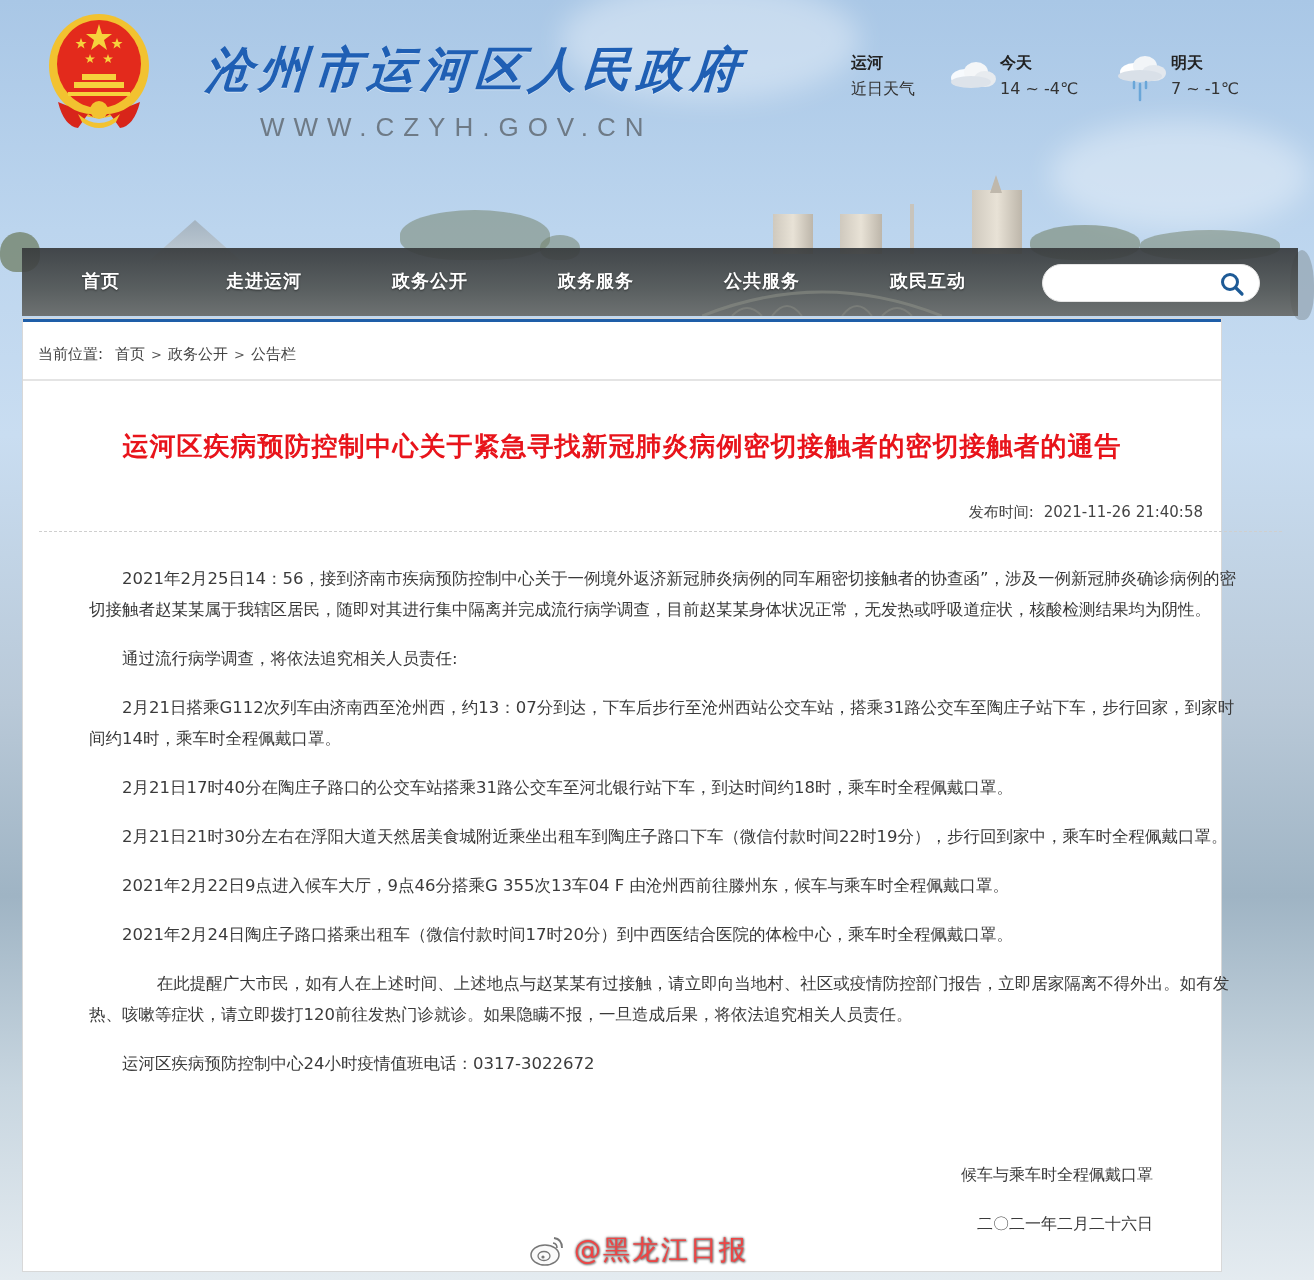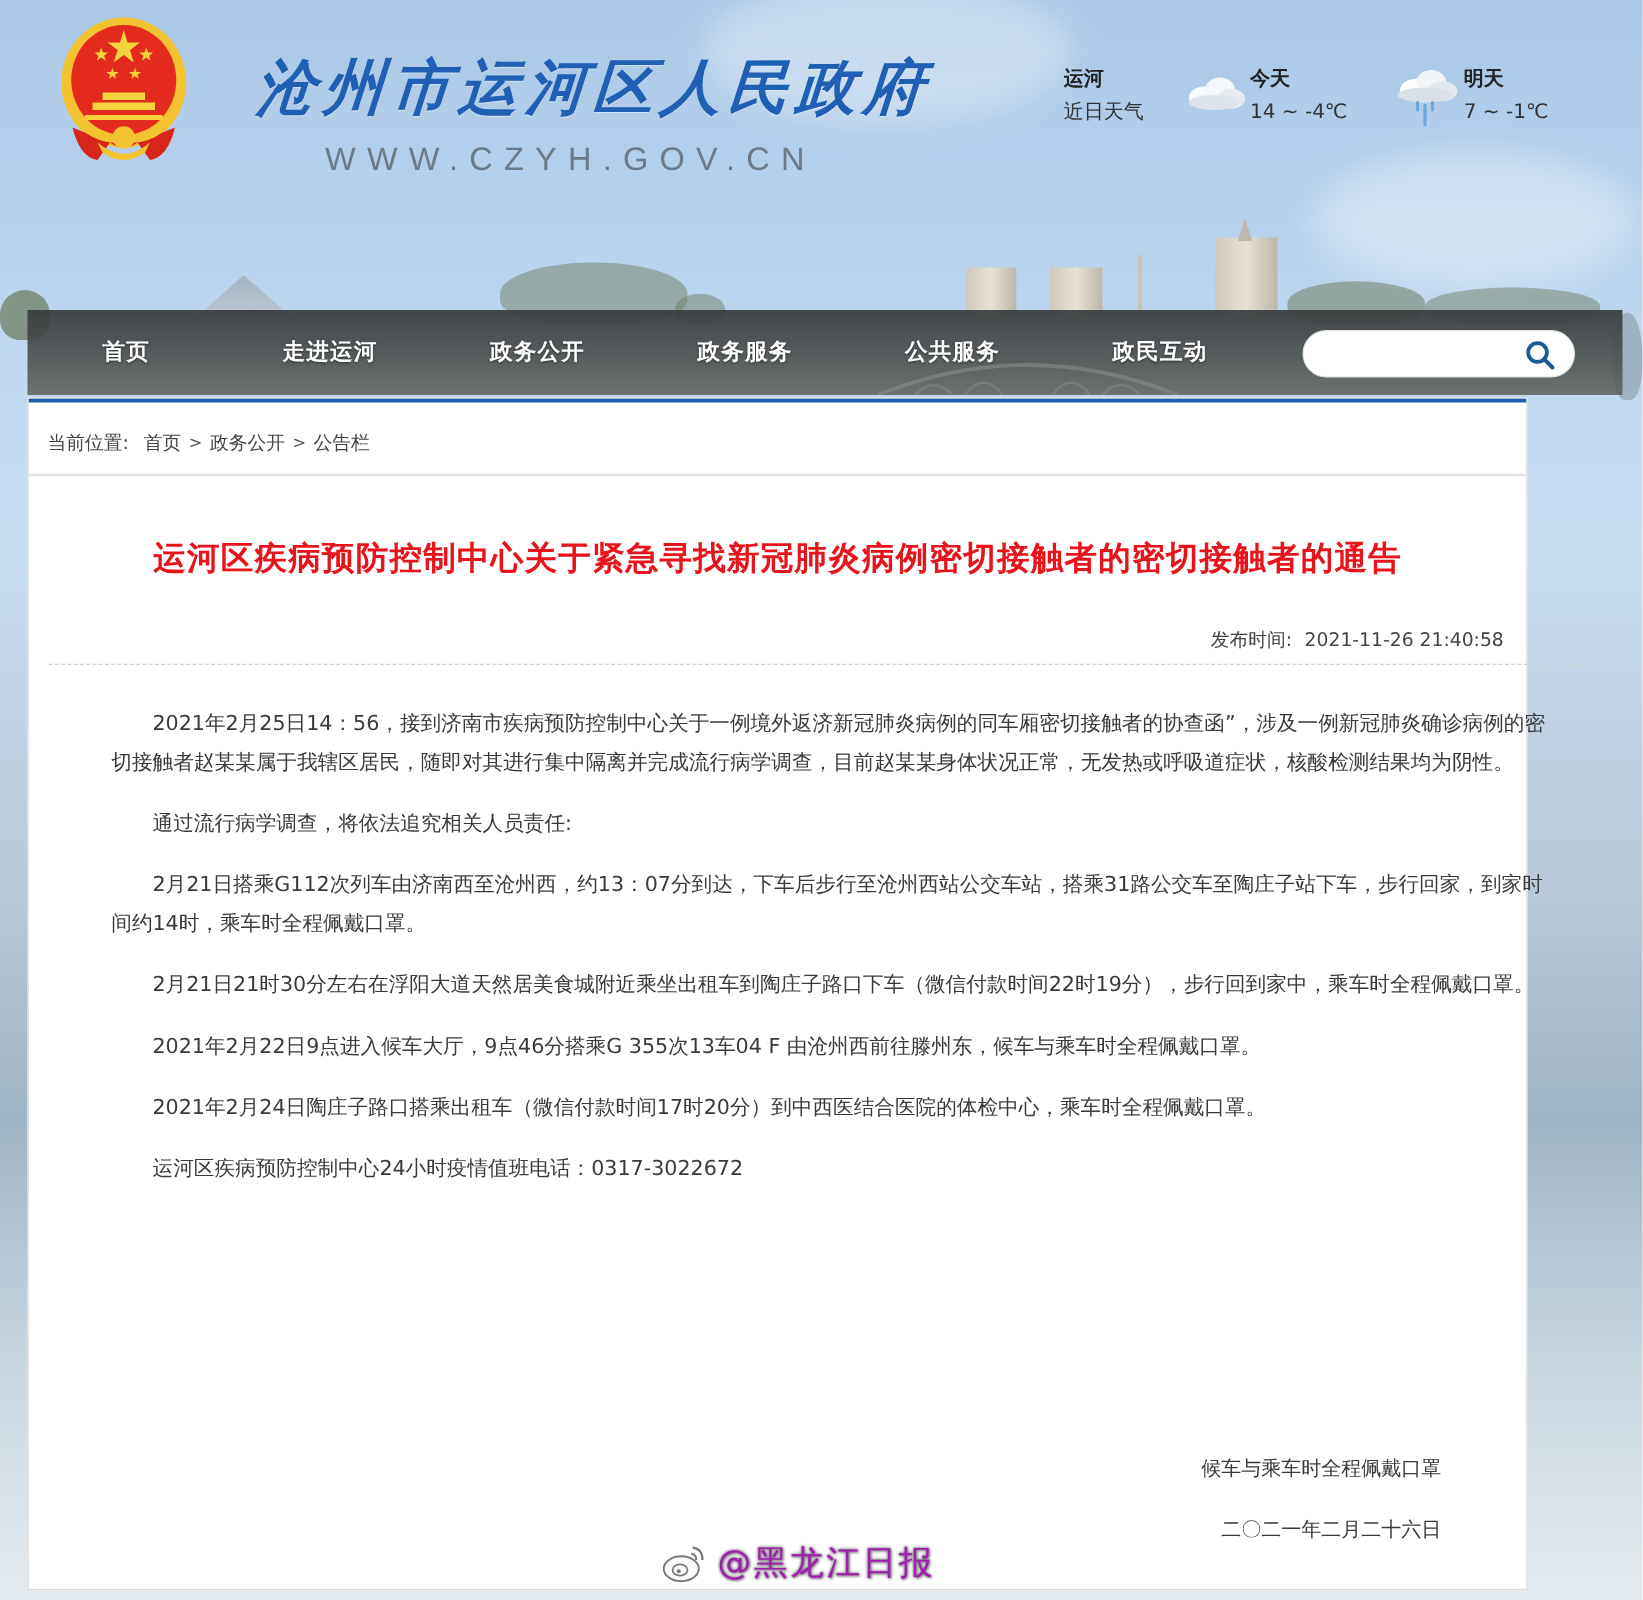--- a/index.html
+++ b/index.html
@@ -74,21 +74,21 @@
   .dash-divider { position: absolute; left: 16px; top: 212px; width: 1243px; border-top: 1px dashed #cfcfcf; }
 
   .body-text { position: absolute; left: 66px; top: 244px; width: 1150px; font-size: 16.5px; color: #3a3a3a; line-height: 31px; }
   .para { text-indent: 2em; margin-bottom: 18px; }
   .para.wide-indent { text-indent: 4.1em; }
   .sign { position: absolute; right: 68px; font-size: 16px; color: #3a3a3a; }
 
   
   .watermark { position: absolute; left: 528px; top: 1228px; height: 44px; display: flex; align-items: center; }
   .watermark .wm-text {
-    font-size: 27px; color: #a21caf; letter-spacing: 2px;
+    font-size: 27px; color: #ef4444; letter-spacing: 2px;
     text-shadow: 0 0 2px #777, 0 0 3px #888, 1px 1px 2px #999;
     margin-left: 6px;
   }
 </style>
 </head>
 <body>
 
 <div class="header">
   <div class="sky-cloud" style="left:560px;top:-20px;width:300px;height:120px;"></div>
   <div class="sky-cloud" style="left:1050px;top:120px;width:260px;height:110px;"></div>
@@ -194,23 +194,25 @@
 
   <div class="publish-time">
     <span class="ptlabel">发布时间:</span><span>2021-11-26 21:40:58</span>
   </div>
   <div class="dash-divider"></div>
 
   <div class="body-text">
     <p class="para">2021年2月25日14：56，接到济南市疾病预防控制中心关于一例境外返济新冠肺炎病例的同车厢密切接触者的协查函”，涉及一例新冠肺炎确诊病例的密切接触者赵某某属于我辖区居民，随即对其进行集中隔离并完成流行病学调查，目前赵某某身体状况正常，无发热或呼吸道症状，核酸检测结果均为阴性。</p>
     <p class="para">通过流行病学调查，将依法追究相关人员责任:</p>
     <p class="para">2月21日搭乘G112次列车由济南西至沧州西，约13：07分到达，下车后步行至沧州西站公交车站，搭乘31路公交车至陶庄子站下车，步行回家，到家时间约14时，乘车时全程佩戴口罩。</p>
+    <p class="para">2月21日17时40分在陶庄子路口的公交车站搭乘31路公交车至河北银行站下车，到达时间约18时，乘车时全程佩戴口罩。</p>
     <p class="para">2月21日21时30分左右在浮阳大道天然居美食城附近乘坐出租车到陶庄子路口下车（微信付款时间22时19分），步行回到家中，乘车时全程佩戴口罩。</p>
     <p class="para">2021年2月22日9点进入候车大厅，9点46分搭乘G 355次13车04 F 由沧州西前往滕州东，候车与乘车时全程佩戴口罩。</p>
     <p class="para">2021年2月24日陶庄子路口搭乘出租车（微信付款时间17时20分）到中西医结合医院的体检中心，乘车时全程佩戴口罩。</p>
+    <p class="para wide-indent">在此提醒广大市民，如有人在上述时间、上述地点与赵某某有过接触，请立即向当地村、社区或疫情防控部门报告，立即居家隔离不得外出。如有发热、咳嗽等症状，请立即拨打120前往发热门诊就诊。如果隐瞒不报，一旦造成后果，将依法追究相关人员责任。</p>
     <p class="para">运河区疾病预防控制中心24小时疫情值班电话：0317-3022672</p>
   </div>
 
   <div class="sign" style="top:846px;">候车与乘车时全程佩戴口罩</div>
   <div class="sign" style="top:895px;">二〇二一年二月二十六日</div>
 </div>
 
 <div class="watermark">
   <svg width="40" height="40" viewBox="0 0 40 40">
     <ellipse cx="17" cy="25" rx="14" ry="10" fill="#fafafa" stroke="#777" stroke-width="1.5"></ellipse>

